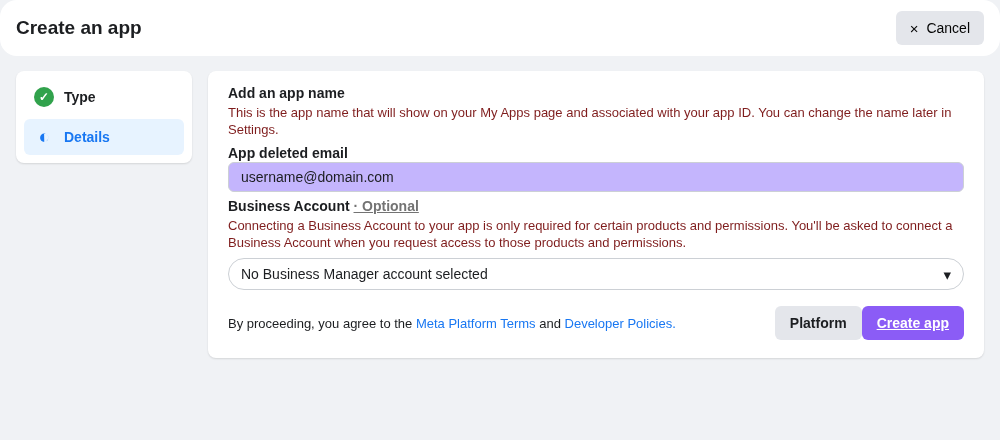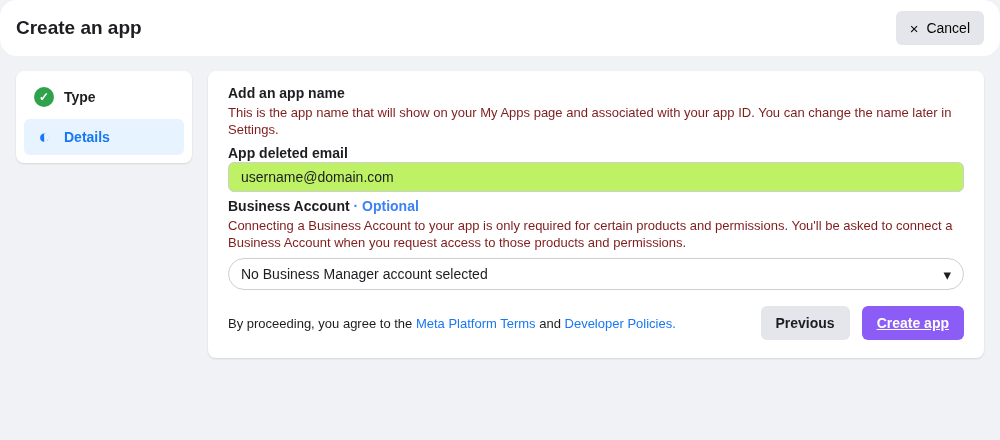--- a/index.html
+++ b/index.html
@@ -50,43 +50,43 @@
   }
   .half-circle {
     width: 20px; text-align: center; font-size: 19px; line-height: 20px;
     color: #1877f2; flex-shrink: 0;
   }
 
   
   .main-card { flex: 1; padding: 14px 20px 18px; }
   .section { margin-bottom: 6px; }
   .field-label { font-size: 14px; font-weight: 700; line-height: 17px; color: #1c1e21; }
-  .optional { color: #3b82f6; }
+  .optional { color: #737373; text-decoration: underline; }
   .help-text { font-size: 13px; line-height: 17px; color: #7f1d1d; margin: 2px 0 7px; }
   .input-wrap { position: relative; }
   .text-input {
     width: 100%; height: 30px; border: 1px solid #ccd0d5; border-radius: 6px;
     padding: 0 12px; font-size: 14px; font-family: inherit; color: #1c1e21;
-    background: #bef264; outline: none;
+    background: #c4b5fd; outline: none;
   }
   .text-input.gray { background: #f5f6f7; padding-right: 56px; }
   .char-counter {
     position: absolute; right: 12px; top: 50%; transform: translateY(-50%);
     font-size: 13px; color: #606770; pointer-events: none;
   }
   .dropdown {
     display: flex; align-items: center; justify-content: space-between;
     height: 32px; border: 1px solid #ccd0d5; border-radius: 16px;
     padding: 0 12px; font-size: 14px; color: #1c1e21; background: #fff;
     cursor: pointer;
   }
   .caret-glyph { font-size: 15px; line-height: 1; color: #1c1e21; }
 
   
-  .form-footer { display: flex; align-items: center; gap: 12px; margin-top: 16px; }
+  .form-footer { display: flex; align-items: center; margin-top: 16px; }
   .agreement { flex: 1; font-size: 13px; color: #1c1e21; }
   .link { color: #1877f2; cursor: pointer; }
   .btn { border: none; border-radius: 6px; padding: 9px 15px; font-size: 14px;
          font-weight: 600; font-family: inherit; cursor: pointer; }
   .btn-secondary { background: #e4e6eb; color: #1c1e21; }
   .btn-primary-disabled { background: #8b5cf6; color: #ffffff; cursor: default; text-decoration: underline; }
 </style>
 </head>
 <body>
 
@@ -132,18 +132,18 @@
       <div class="dropdown">
         <span>No Business Manager account selected</span>
         <span class="caret-glyph">▾</span>
       </div>
     </div>
 
     <div class="form-footer">
       <div class="agreement">
         <span>By proceeding, you agree to the </span><span class="link">Meta Platform Terms</span><span> and </span><span class="link">Developer Policies.</span>
       </div>
-      <button class="btn btn-secondary">Previous</button>
+      <button class="btn btn-secondary">Platform</button>
       <button class="btn btn-primary-disabled">Create app</button>
     </div>
 
   </main>
 </div>
 
 </body></html>

